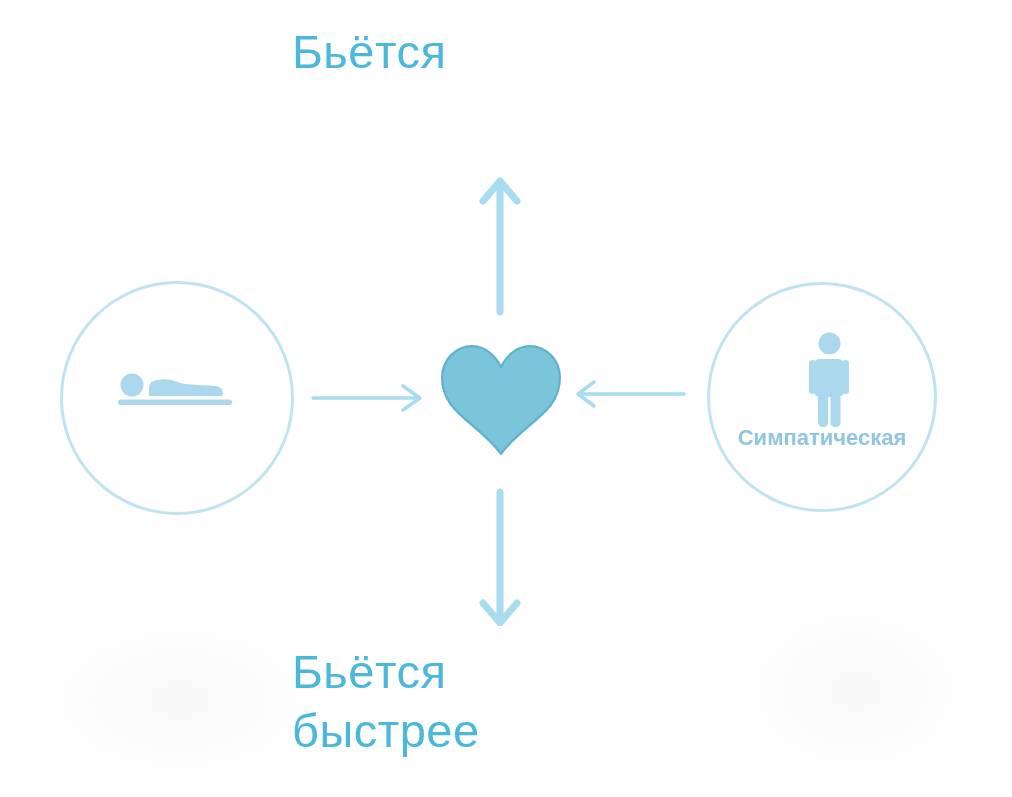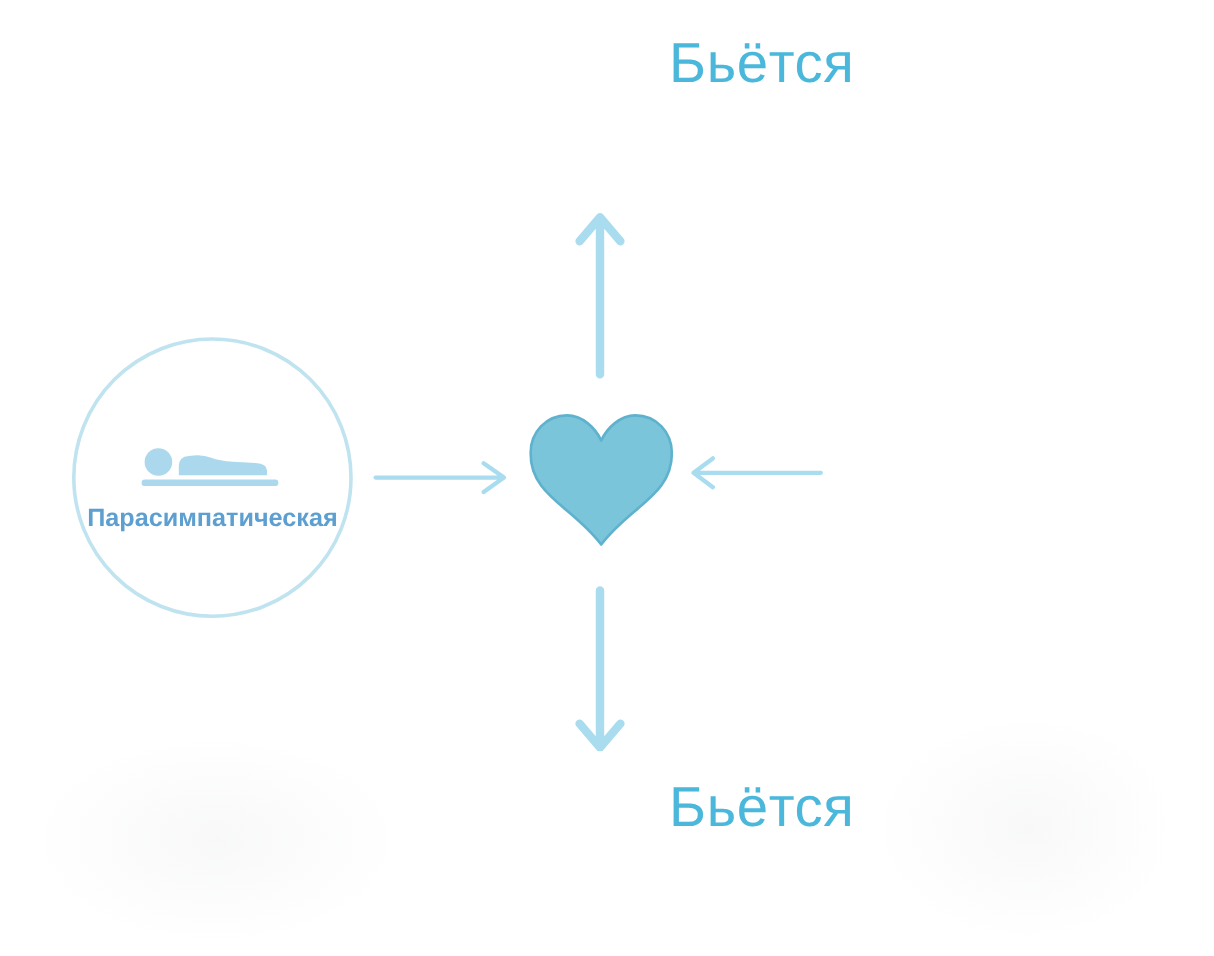--- a/index.html
+++ b/index.html
@@ -23,21 +23,21 @@
     background: radial-gradient(ellipse closest-side, rgba(120,125,135,0.05), rgba(120,125,135,0.0) 75%);
     pointer-events: none;
   }
   .smudge-left  { left: -20px; top: 585px; width: 400px; height: 230px; }
   .smudge-right { left: 690px; top: 565px; width: 330px; height: 250px; }
 
   
   .caption {
     position: absolute;
     width: 420px;
-    text-align: right;
+    text-align: left;
     color: #4bb8db;
     font-size: 47px;
     line-height: 59px;
     font-weight: 400;
     letter-spacing: 0.5px;
   }
   .caption-top    { left: 292px; top: 22px;  }
   .caption-bottom { left: 292px; top: 642px; }
 
   
@@ -85,34 +85,45 @@
              C3.761,0.3,0.3,4.061,0.3,8.7c0,9.433,9.216,11.706,15.7,20.3
              c6.484-8.594,15.7-10.867,15.7-20.3C31.7,4.061,28.239,0.3,23.6,0.3z" fill="#7bc5da" stroke="#5fb2ce" stroke-width="0.6" stroke-linejoin="round"></path>
   </svg>
 
   <svg class="abs" style="left:477px; top:488px;" width="46" height="138" viewBox="0 0 46 138">
     <path d="M23 4 L23 133 M6 115 L23 135 L40 115" fill="none" stroke="#a9dcee" stroke-width="7" stroke-linecap="round" stroke-linejoin="round"></path>
   </svg>
 
   <div class="caption caption-bottom">
     <div>Бьётся</div>
+    <div>быстрее</div>
   </div>
 
   <svg class="abs" style="left:310px; top:382px;" width="114" height="32" viewBox="0 0 114 32">
     <path d="M3 16 L109 16 M93 4 L110 16 L93 28" fill="none" stroke="#a9dcee" stroke-width="3.6" stroke-linecap="round" stroke-linejoin="round"></path>
   </svg>
 
   <svg class="abs" style="left:575px; top:378px;" width="112" height="32" viewBox="0 0 112 32">
     <path d="M109 16 L5 16 M19 4 L3 16 L19 28" fill="none" stroke="#a9dcee" stroke-width="3.6" stroke-linecap="round" stroke-linejoin="round"></path>
   </svg>
 
   <div class="node-circle circle-left">
     <svg class="abs" style="left:52px; top:85px;" width="120" height="42" viewBox="0 0 120 42">
       <circle cx="17" cy="16" r="11.5" fill="#abd8ec"></circle>
       <path d="M34 27 V19.5 Q34 11.5 42.5 11 Q53 9 61 12.5 Q68 15.2 79 15.8 L98 16.8
                Q107.5 17.4 107.5 23 V27 Z" fill="#abd8ec"></path>
       <rect x="3" y="30.5" width="114" height="5.6" rx="2.8" fill="#abd8ec"></rect>
     </svg>
-    <div class="node-label label-left">Парасимпатическая</div>
   </div>
 
+  <div class="node-circle circle-right">
+    <svg class="abs" style="left:98px; top:43px;" width="42" height="100" viewBox="0 0 42 100">
+      <circle cx="21.5" cy="15.5" r="11" fill="#abd8ec"></circle>
+      <rect x="6.5" y="31" width="29" height="38" rx="5" fill="#abd8ec"></rect>
+      <rect x="1" y="32" width="7" height="34" rx="3.5" fill="#abd8ec"></rect>
+      <rect x="34" y="32" width="7" height="34" rx="3.5" fill="#abd8ec"></rect>
+      <rect x="10" y="62" width="10" height="37" rx="4.5" fill="#abd8ec"></rect>
+      <rect x="22.5" y="62" width="10" height="37" rx="4.5" fill="#abd8ec"></rect>
+    </svg>
+    <div class="node-label label-right">Симпатическая</div>
+  </div>
 
 </div>
 
 </body></html>

